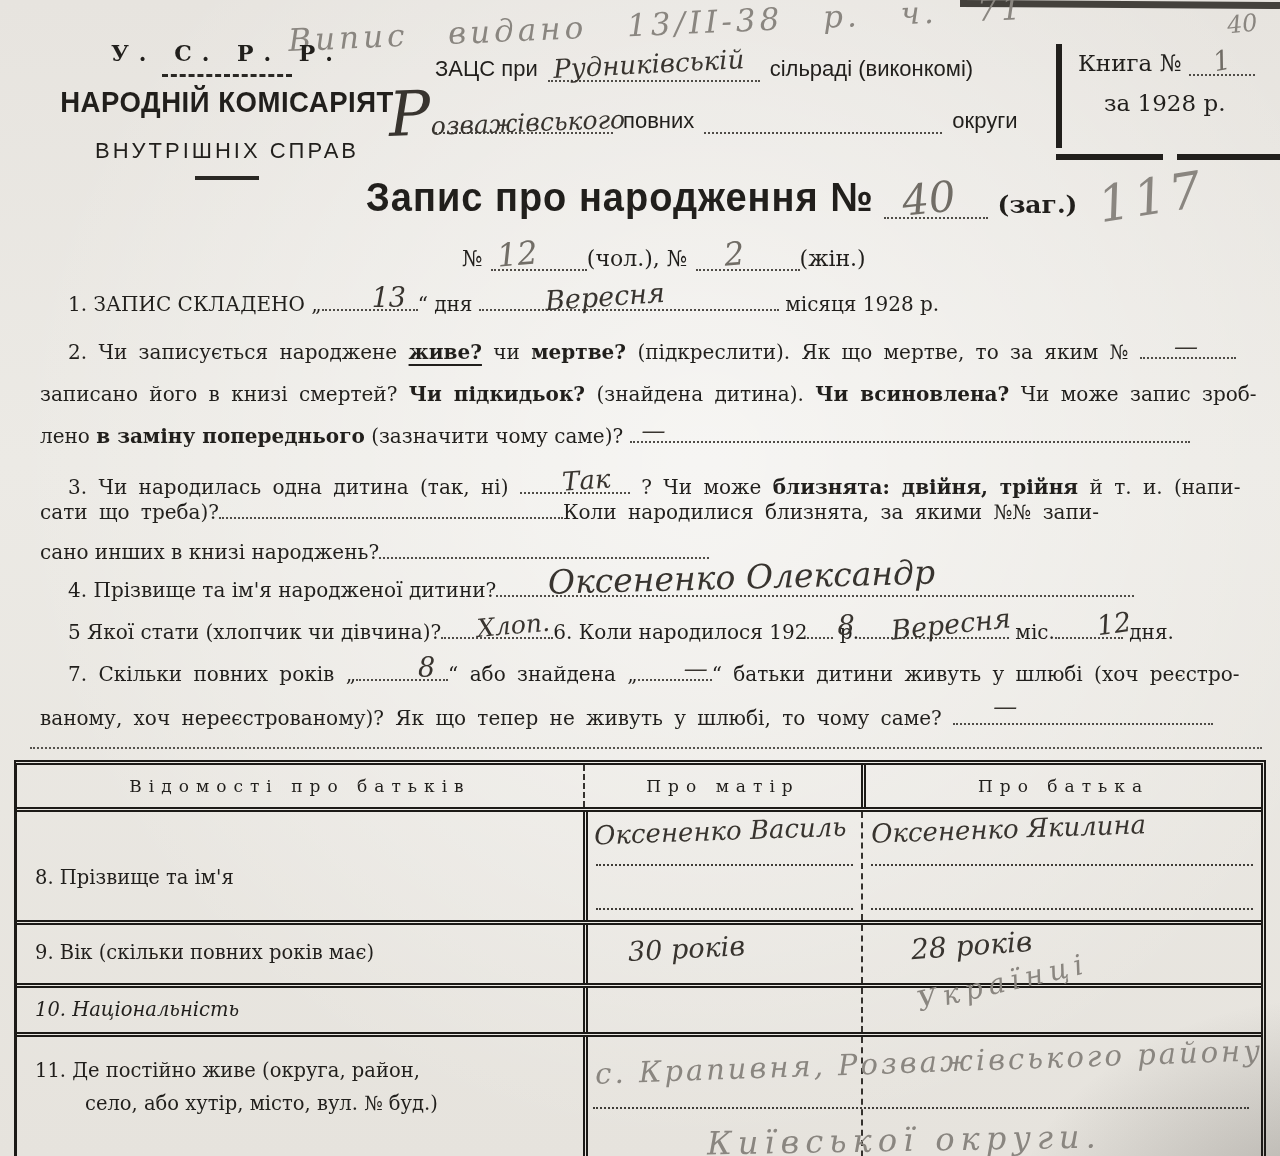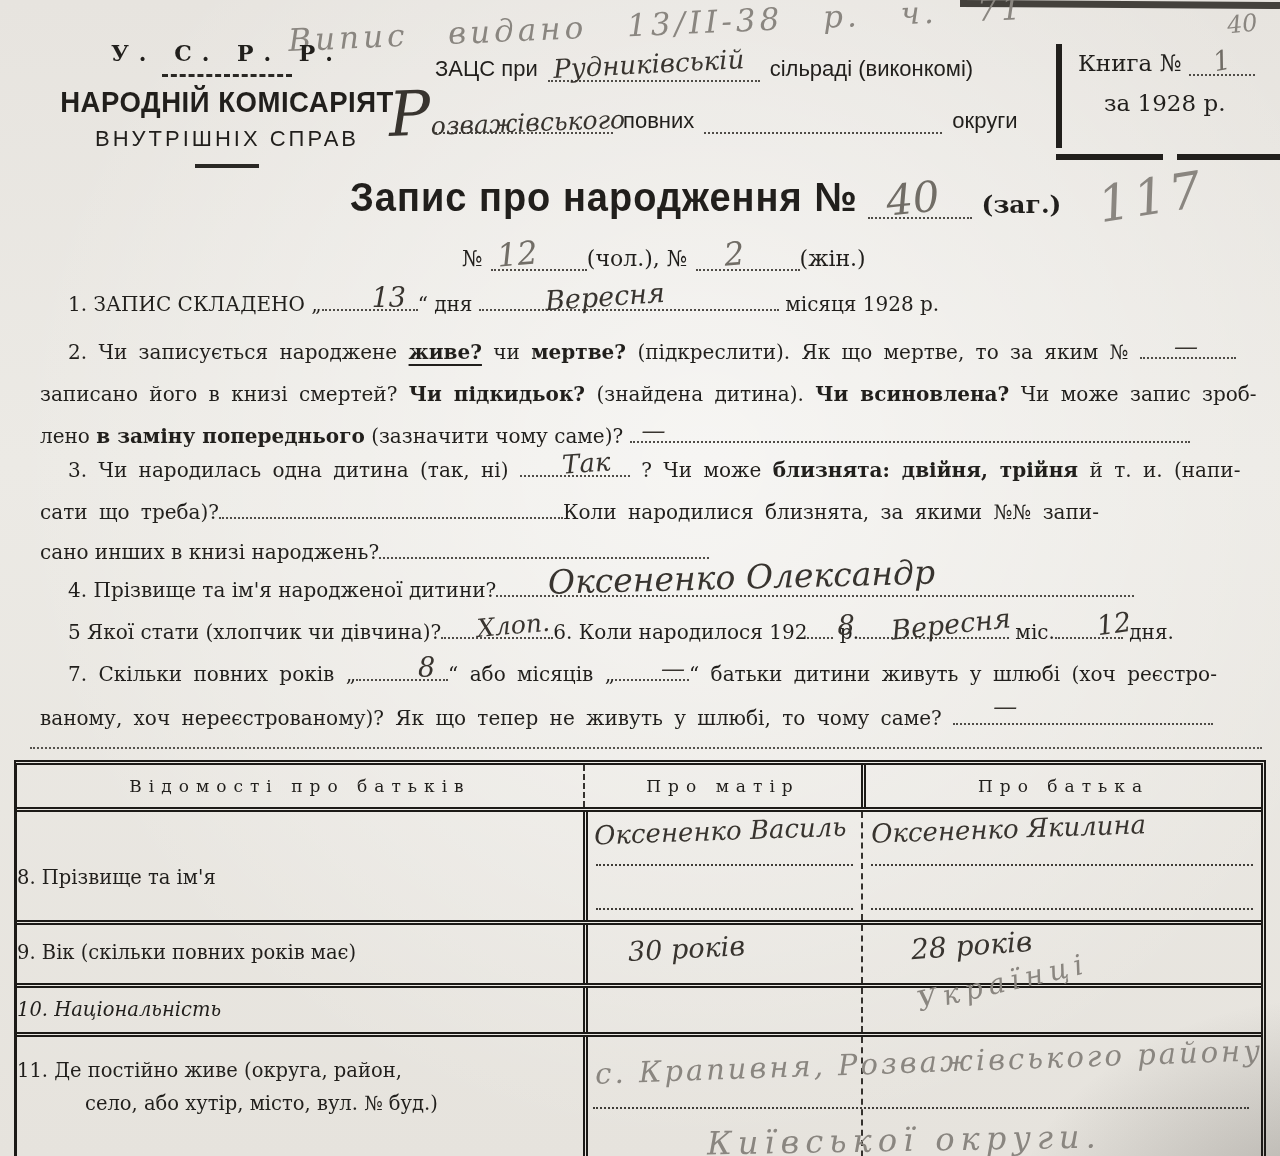--- a/index.html
+++ b/index.html
@@ -28,39 +28,39 @@
   .fill > .hw { position:absolute; left:6px; bottom:-4px; }
 
   
   .top-note { position:absolute; left:288px; top:6px; font-size:31px; letter-spacing:4px; word-spacing:26px; transform:rotate(-2.5deg); }
   .corner-num { position:absolute; right:22px; top:10px; font-size:24px; transform:rotate(-6deg); }
 
   .org { position:absolute; left:52px; top:40px; width:350px; text-align:center; }
   .org-country { font-size:22px; font-weight:bold; letter-spacing:10px; }
   .org-rule { width:130px; margin:8px auto 0; border-bottom:3px dashed #2a2824; }
   .org-name1 { margin-top:10px; font-family:"Liberation Sans", sans-serif; font-weight:bold; font-size:27px; letter-spacing:.5px; transform:scale(1.02,1.1); }
-  .org-name2 { margin-top:8px; font-family:"Liberation Sans", sans-serif; font-size:22px; letter-spacing:3px; }
+  .org-name2 { margin-top:20px; font-family:"Liberation Sans", sans-serif; font-size:22px; letter-spacing:3px; }
   .org-dash { width:64px; margin:12px auto 0; border-bottom:4px solid #2a2824; }
 
   .zacs { position:absolute; left:435px; top:56px; width:600px; font-size:22px; font-family:"Liberation Sans", sans-serif; }
   .zacs-line { display:flex; align-items:flex-end; white-space:nowrap; }
   .zacs-line + .zacs-line { margin-top:26px; }
   .zacs-line .gap { width:10px; }
   .silrada-hw { font-size:26px; transform:rotate(-3deg); transform-origin:left bottom; }
   .raion-hw { display:block; font-size:25px; transform:rotate(-2deg); }
   .raion-hw::first-letter { font-size:62px; line-height:10px; }
 
   .bookbox { position:absolute; left:1056px; top:44px; width:206px; height:98px; border-left:6px solid #211f1c; padding:6px 0 0 16px; font-size:23px; }
   .bookbox .bline { display:flex; align-items:flex-end; }
   .bookbox .year { margin:14px 0 0 26px; }
   .bb-bars { position:absolute; left:-6px; right:0; bottom:-12px; display:flex; gap:14px; }
   .bb-bars i { flex:1; border-top:6px solid #211f1c; }
 
   
-  .title-row { position:absolute; left:350px; top:176px; display:flex; align-items:flex-end; gap:10px; white-space:nowrap; }
+  .title-row { position:absolute; left:366px; top:176px; display:flex; align-items:flex-end; gap:10px; white-space:nowrap; }
   .title-main { font-family:"Liberation Sans", sans-serif; font-weight:bold; font-size:38px; letter-spacing:1px; transform:scale(1,1.08); }
   .title-num { font-size:42px; }
   .title-suffix { font-size:25px; font-weight:bold; }
   .pencil-117 { position:absolute; left:1098px; top:168px; font-size:50px; transform:rotate(-9deg); letter-spacing:4px; }
 
   .subnums { position:absolute; left:462px; top:246px; display:flex; align-items:flex-end; font-size:22px; white-space:nowrap; }
   .subnums .hw { font-size:32px; }
 
   
   .content { position:absolute; left:40px; top:0; width:1220px; font-size:20px; }
@@ -77,21 +77,21 @@
 
   
   .ptable { position:absolute; left:14px; top:760px; width:1244px; height:396px;
     border-top:5px double #1c1a17; border-left:3px solid #1c1a17; border-right:5px double #1c1a17; }
   .trow { display:grid; grid-template-columns:566px 278px 1fr; border-bottom:5px double #1c1a17; position:relative; }
   .trow:last-child { border-bottom:none; }
   .tc { position:relative; }
   .c2 { border-left:5px double #1c1a17; }
   .c3 { border-left:2px dashed #35322e; }
   .th { display:flex; align-items:center; justify-content:center; font-size:17px; letter-spacing:7px; white-space:nowrap; }
-  .lbl { font-size:19.5px; white-space:nowrap; }
+  .lbl { font-size:19.5px; padding-left:18px; white-space:nowrap; }
   .dl { position:absolute; left:8px; right:8px; border-bottom:2px dotted #3f3c37; }
   .cellhw { position:absolute; white-space:nowrap; }
 </style>
 </head>
 <body>
 
 <div class="paper">
   <div class="scan-strip"></div>
   <div class="scan-corner"></div>
 
@@ -190,21 +190,21 @@
       <b>Чи всиновлена?</b>
       <span>Чи може запис зроб-</span>
     </div>
     <div class="line" style="top:424px">
       <span>лено</span>
       <b>в заміну попереднього</b>
       <span>(зазначити чому саме)?</span>
       <span class="fill" style="width:560px"><span class="hw ink" style="font-size:24px; left:12px;">—</span></span>
     </div>
 
-    <div class="line ind ws" style="top:458px">
+    <div class="line ind ws" style="top:475px">
       <span>3. Чи народилась одна дитина (так, ні)</span>
       <span class="fill" style="width:110px"><span class="hw ink" style="font-size:26px; left:14px; transform:rotate(-4deg);">Так</span></span>
       <span>? Чи може</span>
       <b>близнята: двійня, трійня</b>
       <span>й т. и. (напи-</span>
     </div>
     <div class="line ws" style="top:500px">
       <span>сати що треба)?</span><span class="fill" style="width:344px"></span><span>Коли народилися близнята, за якими №№ запи-</span>
     </div>
     <div class="line" style="top:540px">
@@ -216,21 +216,21 @@
     </div>
 
     <div class="line ind" style="top:620px">
       <span>5  Якої стати (хлопчик чи дівчина)?</span><span class="fill" style="width:112px"><span class="hw ink" style="font-size:25px; left:8px; transform:rotate(-5deg);">Хлоп.</span></span><span>6. Коли народилося 192</span><span class="fill" style="width:26px"><span class="hw ink hw-day" style="left:2px;">8</span></span>
       <span>р.</span><span class="fill" style="width:150px"><span class="hw ink hw-word" style="left:4px; transform:rotate(-6deg);">Вересня</span></span>
       <span>міс.</span><span class="fill" style="width:68px"><span class="hw ink hw-day" style="left:14px; transform:rotate(-8deg);">12</span></span>
       <span>дня.</span>
     </div>
 
     <div class="line ind ws" style="top:662px">
-      <span>7. Скільки повних років „</span><span class="fill" style="width:92px"><span class="hw ink hw-day" style="left:34px;">8</span></span><span>“ або місяців „</span><span class="fill" style="width:74px"><span class="hw ink" style="font-size:24px; left:18px;">—</span></span><span>“ батьки дитини живуть у шлюбі (хоч реєстро-</span>
+      <span>7. Скільки повних років „</span><span class="fill" style="width:92px"><span class="hw ink hw-day" style="left:34px;">8</span></span><span>“ або знайдена „</span><span class="fill" style="width:74px"><span class="hw ink" style="font-size:24px; left:18px;">—</span></span><span>“ батьки дитини живуть у шлюбі (хоч реєстро-</span>
     </div>
     <div class="line ws" style="top:706px">
       <span>ваному, хоч нереєстрованому)? Як що тепер не живуть у шлюбі, то чому саме?</span>
       <span class="fill" style="width:260px"><span class="hw ink" style="font-size:24px; left:40px; bottom:2px;">—</span></span>
     </div>
   </div>
 
   <div class="predot"></div>
 
   <div class="ptable">

